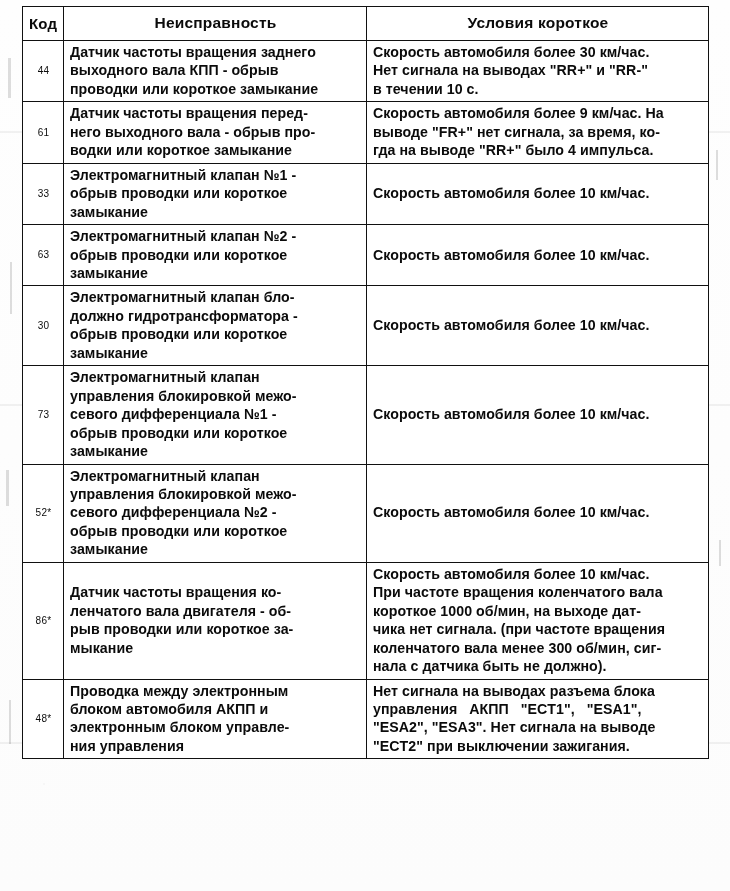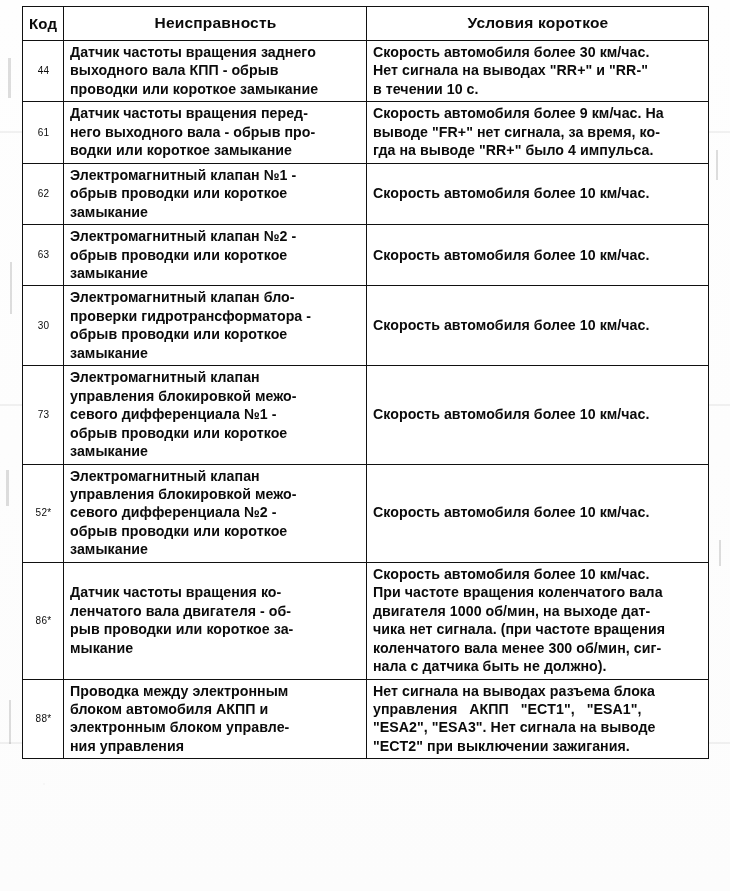--- a/index.html
+++ b/index.html
@@ -178,21 +178,21 @@
             <span class="line">него выходного вала - обрыв про-</span>
             <span class="line">водки или короткое замыкание</span>
           </td>
           <td class="cond-cell cond-multi">
             <span class="line">Скорость автомобиля более 9 км/час. На</span>
             <span class="line">выводе "FR+" нет сигнала, за время, ко-</span>
             <span class="line">гда на выводе "RR+" было 4 импульса.</span>
           </td>
         </tr>
         <tr>
-          <td class="code-cell">62</td>
+          <td class="code-cell">33</td>
           <td class="fault-cell">
             <span class="line">Электромагнитный клапан №1 -</span>
             <span class="line">обрыв проводки или короткое</span>
             <span class="line">замыкание</span>
           </td>
           <td class="cond-cell">
             <span class="line">Скорость автомобиля более 10 км/час.</span>
           </td>
         </tr>
         <tr>
@@ -203,21 +203,21 @@
             <span class="line">замыкание</span>
           </td>
           <td class="cond-cell">
             <span class="line">Скорость автомобиля более 10 км/час.</span>
           </td>
         </tr>
         <tr>
           <td class="code-cell">30</td>
           <td class="fault-cell">
             <span class="line">Электромагнитный клапан бло-</span>
-            <span class="line">проверки гидротрансформатора -</span>
+            <span class="line">должно гидротрансформатора -</span>
             <span class="line">обрыв проводки или короткое</span>
             <span class="line">замыкание</span>
           </td>
           <td class="cond-cell">
             <span class="line">Скорость автомобиля более 10 км/час.</span>
           </td>
         </tr>
         <tr>
           <td class="code-cell">73</td>
           <td class="fault-cell">
@@ -248,28 +248,28 @@
           <td class="code-cell">86*</td>
           <td class="fault-cell">
             <span class="line">Датчик частоты вращения ко-</span>
             <span class="line">ленчатого вала двигателя - об-</span>
             <span class="line">рыв проводки или короткое за-</span>
             <span class="line">мыкание</span>
           </td>
           <td class="cond-cell cond-multi">
             <span class="line">Скорость автомобиля более 10 км/час.</span>
             <span class="line">При частоте вращения коленчатого вала</span>
-            <span class="line">двигателя 1000 об/мин, на выходе дат-</span>
+            <span class="line">короткое 1000 об/мин, на выходе дат-</span>
             <span class="line">чика нет сигнала. (при частоте вращения</span>
             <span class="line">коленчатого вала менее 300 об/мин, сиг-</span>
             <span class="line">нала с датчика быть не должно).</span>
           </td>
         </tr>
         <tr>
-          <td class="code-cell">88*</td>
+          <td class="code-cell">48*</td>
           <td class="fault-cell">
             <span class="line">Проводка между электронным</span>
             <span class="line">блоком автомобиля АКПП и</span>
             <span class="line">электронным блоком управле-</span>
             <span class="line">ния управления</span>
           </td>
           <td class="cond-cell cond-multi">
             <span class="line">Нет сигнала на выводах разъема блока</span>
             <span class="line">управления   АКПП   "ECT1",   "ESA1",</span>
             <span class="line">"ESA2", "ESA3". Нет сигнала на выводе</span>

